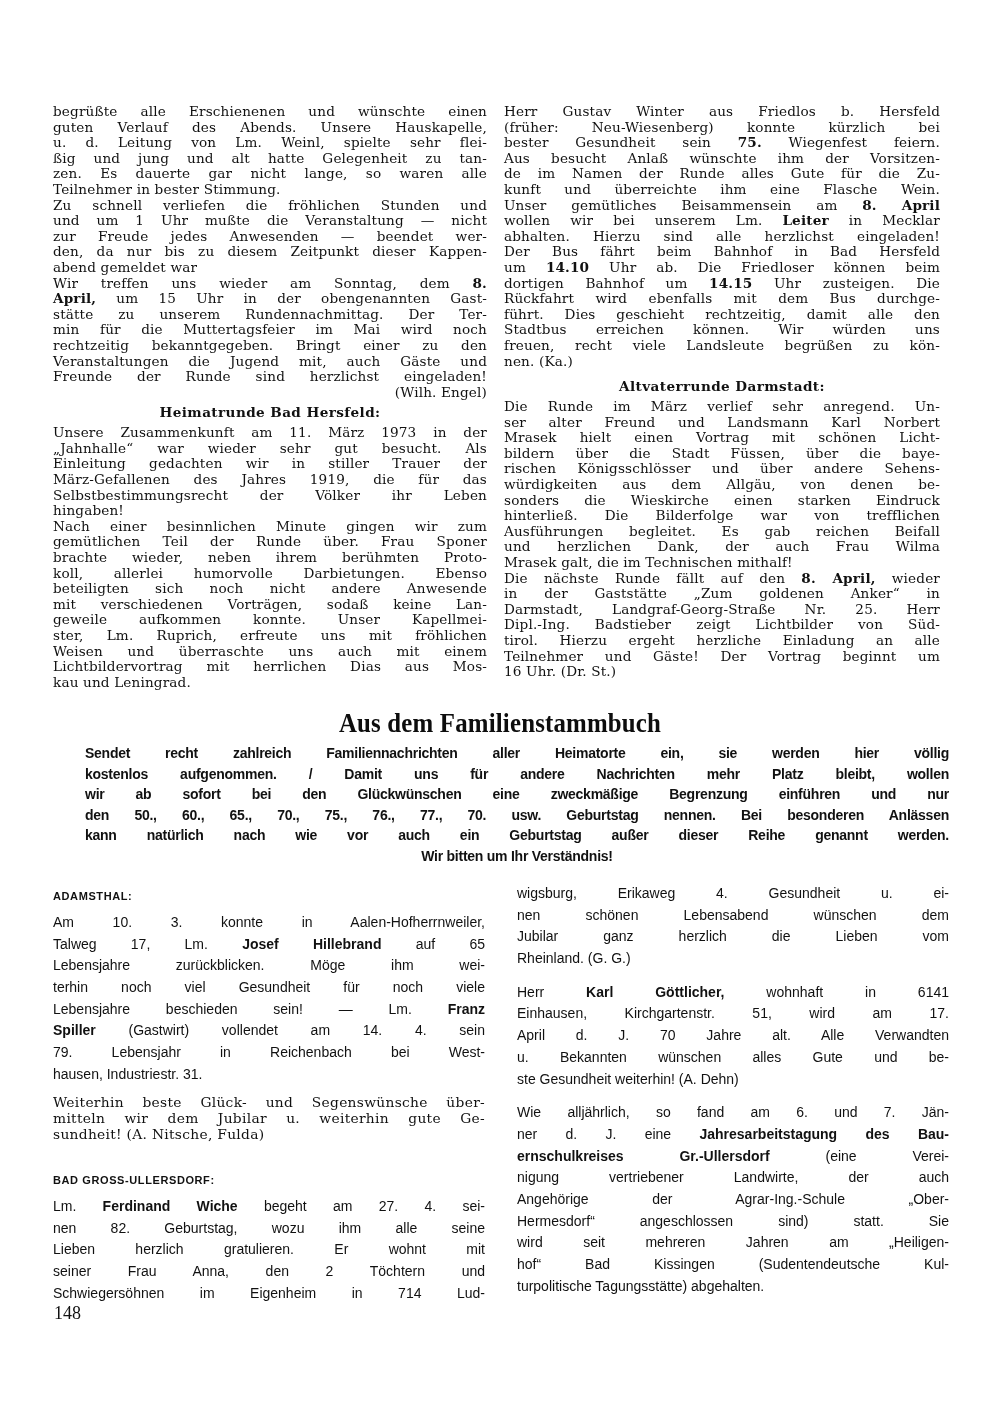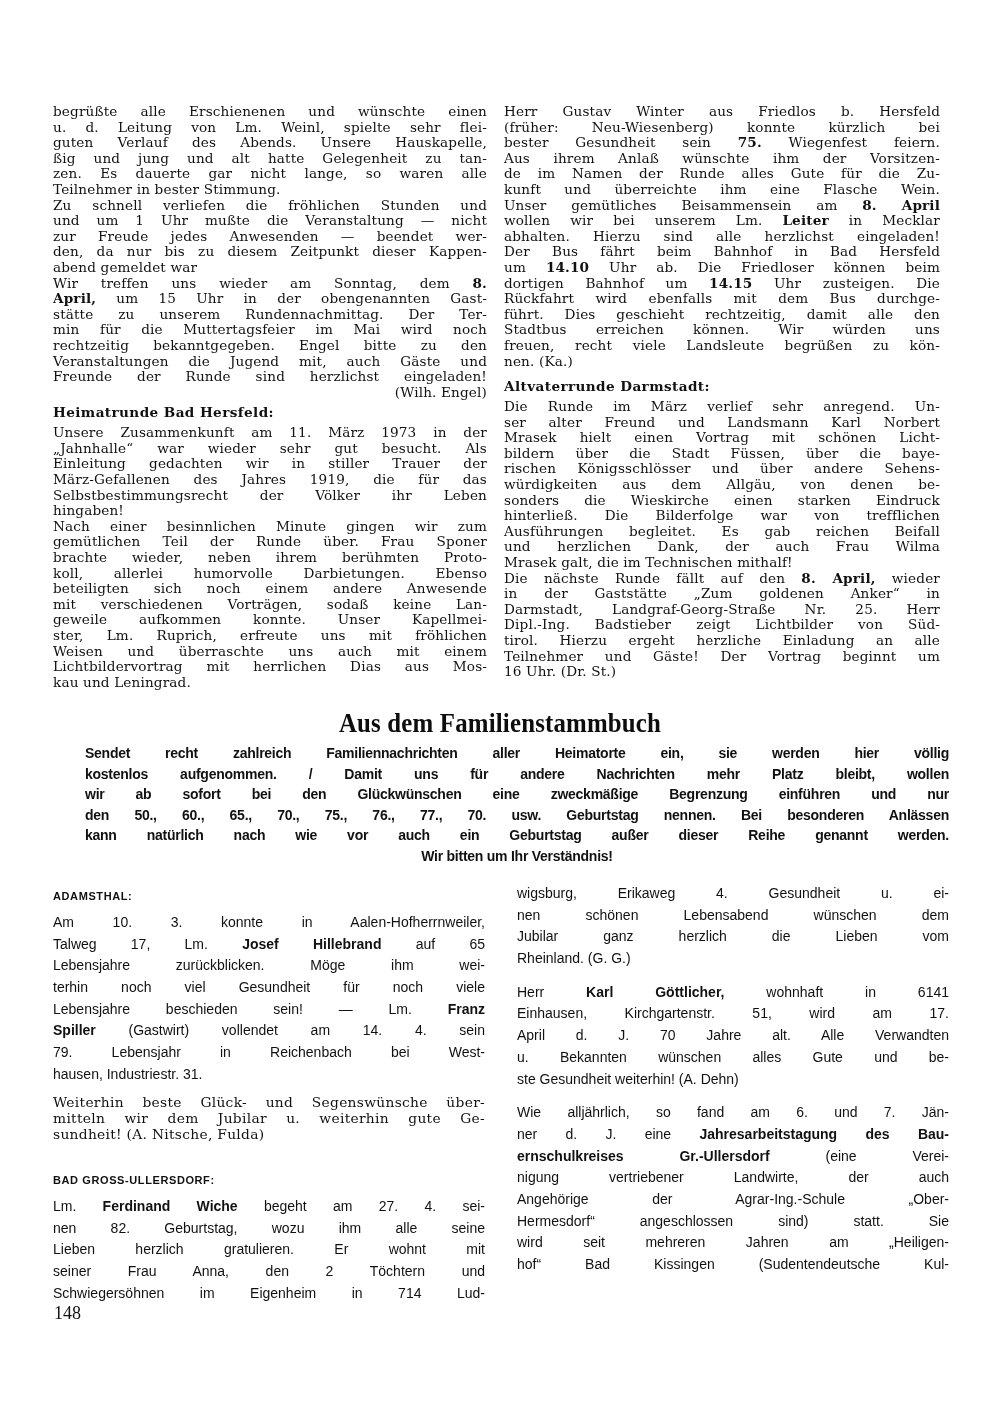--- a/index.html
+++ b/index.html
@@ -22,20 +22,21 @@
   }
   .small-line.last { text-align-last: left; }
   .small-line.right { text-align-last: right; }
   .small-head {
     font-family: "DejaVu Serif", serif;
     font-weight: bold;
     font-size: 13.6px;
     line-height: 16px;
     letter-spacing: 0.4px;
     margin: 4px 0 5px 0;
+    text-align: center;
   }
   .b { font-weight: bold; }
 
   
   .section-title {
     position: absolute; left: 0; width: 1000px; top: 708px;
     text-align: center;
     font-family: "Liberation Serif", serif;
     font-weight: bold;
     font-size: 27px;
@@ -103,73 +104,73 @@
   }
 </style>
 </head>
 <body>
 
 <div class="page">
 
   <div class="col upper-left">
     <div>
       <div class="small-line">begrüßte alle Erschienenen und wünschte einen</div>
+      <div class="small-line">guten Verlauf des Abends. Unsere Hauskapelle,</div>
       <div class="small-line">u. d. Leitung von Lm. Weinl, spielte sehr flei-</div>
-      <div class="small-line">guten Verlauf des Abends. Unsere Hauskapelle,</div>
       <div class="small-line">ßig und jung und alt hatte Gelegenheit zu tan-</div>
       <div class="small-line">zen. Es dauerte gar nicht lange, so waren alle</div>
       <div class="small-line last">Teilnehmer in bester Stimmung.</div>
     </div>
     <div>
       <div class="small-line">Zu schnell verliefen die fröhlichen Stunden und</div>
       <div class="small-line">und um 1 Uhr mußte die Veranstaltung — nicht</div>
       <div class="small-line">zur Freude jedes Anwesenden — beendet wer-</div>
       <div class="small-line">den, da nur bis zu diesem Zeitpunkt dieser Kappen-</div>
       <div class="small-line last">abend gemeldet war</div>
     </div>
     <div>
       <div class="small-line">Wir treffen uns wieder am Sonntag, dem <b class="b">8.</b></div>
       <div class="small-line"><b class="b">April,</b> um 15 Uhr in der obengenannten Gast-</div>
       <div class="small-line">stätte zu unserem Rundennachmittag. Der Ter-</div>
       <div class="small-line">min für die Muttertagsfeier im Mai wird noch</div>
-      <div class="small-line">rechtzeitig bekanntgegeben. Engel bitte zu den</div>
+      <div class="small-line">rechtzeitig bekanntgegeben. Bringt einer zu den</div>
       <div class="small-line">Veranstaltungen die Jugend mit, auch Gäste und</div>
       <div class="small-line">Freunde der Runde sind herzlichst eingeladen!</div>
       <div class="small-line right">(Wilh. Engel)</div>
     </div>
     <div class="small-head">Heimatrunde Bad Hersfeld:</div>
     <div>
       <div class="small-line">Unsere Zusammenkunft am 11. März 1973 in der</div>
       <div class="small-line">„Jahnhalle“ war wieder sehr gut besucht. Als</div>
       <div class="small-line">Einleitung gedachten wir in stiller Trauer der</div>
       <div class="small-line">März-Gefallenen des Jahres 1919, die für das</div>
       <div class="small-line">Selbstbestimmungsrecht der Völker ihr Leben</div>
       <div class="small-line last">hingaben!</div>
     </div>
     <div>
       <div class="small-line">Nach einer besinnlichen Minute gingen wir zum</div>
       <div class="small-line">gemütlichen Teil der Runde über. Frau Sponer</div>
       <div class="small-line">brachte wieder, neben ihrem berühmten Proto-</div>
       <div class="small-line">koll, allerlei humorvolle Darbietungen. Ebenso</div>
-      <div class="small-line">beteiligten sich noch einem andere Anwesende</div>
+      <div class="small-line">beteiligten sich noch nicht andere Anwesende</div>
       <div class="small-line">mit verschiedenen Vorträgen, sodaß keine Lan-</div>
       <div class="small-line">geweile aufkommen konnte. Unser Kapellmei-</div>
       <div class="small-line">ster, Lm. Ruprich, erfreute uns mit fröhlichen</div>
       <div class="small-line">Weisen und überraschte uns auch mit einem</div>
       <div class="small-line">Lichtbildervortrag mit herrlichen Dias aus Mos-</div>
       <div class="small-line last">kau und Leningrad.</div>
     </div>
   </div>
 
   <div class="col upper-right">
     <div>
       <div class="small-line">Herr Gustav Winter aus Friedlos b. Hersfeld</div>
       <div class="small-line">(früher: Neu-Wiesenberg) konnte kürzlich bei</div>
       <div class="small-line">bester Gesundheit sein <b class="b">75.</b> Wiegenfest feiern.</div>
-      <div class="small-line">Aus ihrem Anlaß wünschte ihm der Vorsitzen-</div>
+      <div class="small-line">Aus besucht Anlaß wünschte ihm der Vorsitzen-</div>
       <div class="small-line">de im Namen der Runde alles Gute für die Zu-</div>
       <div class="small-line">kunft und überreichte ihm eine Flasche Wein.</div>
       <div class="small-line">Unser gemütliches Beisammensein am <b class="b">8. April</b></div>
       <div class="small-line">wollen wir bei unserem Lm. <b class="b">Leiter</b> in Mecklar</div>
       <div class="small-line">abhalten. Hierzu sind alle herzlichst eingeladen!</div>
       <div class="small-line">Der Bus fährt beim Bahnhof in Bad Hersfeld</div>
       <div class="small-line">um <b class="b">14.10</b> Uhr ab. Die Friedloser können beim</div>
       <div class="small-line">dortigen Bahnhof um <b class="b">14.15</b> Uhr zusteigen. Die</div>
       <div class="small-line">Rückfahrt wird ebenfalls mit dem Bus durchge-</div>
       <div class="small-line">führt. Dies geschieht rechtzeitig, damit alle den</div>
@@ -259,17 +260,18 @@
     <div class="gap-m"></div>
     <div>
       <div class="big-line">Wie alljährlich, so fand am 6. und 7. Jän-</div>
       <div class="big-line">ner d. J. eine <b class="b">Jahresarbeitstagung des Bau-</b></div>
       <div class="big-line"><b class="b">ernschulkreises Gr.-Ullersdorf</b> (eine Verei-</div>
       <div class="big-line">nigung vertriebener Landwirte, der auch</div>
       <div class="big-line">Angehörige der Agrar-Ing.-Schule „Ober-</div>
       <div class="big-line">Hermesdorf“ angeschlossen sind) statt. Sie</div>
       <div class="big-line">wird seit mehreren Jahren am „Heiligen-</div>
       <div class="big-line">hof“ Bad Kissingen (Sudentendeutsche Kul-</div>
+      <div class="big-line last">turpolitische Tagungsstätte) abgehalten.</div>
     </div>
   </div>
 
   <div class="page-number">148</div>
 </div>
 
 </body></html>

